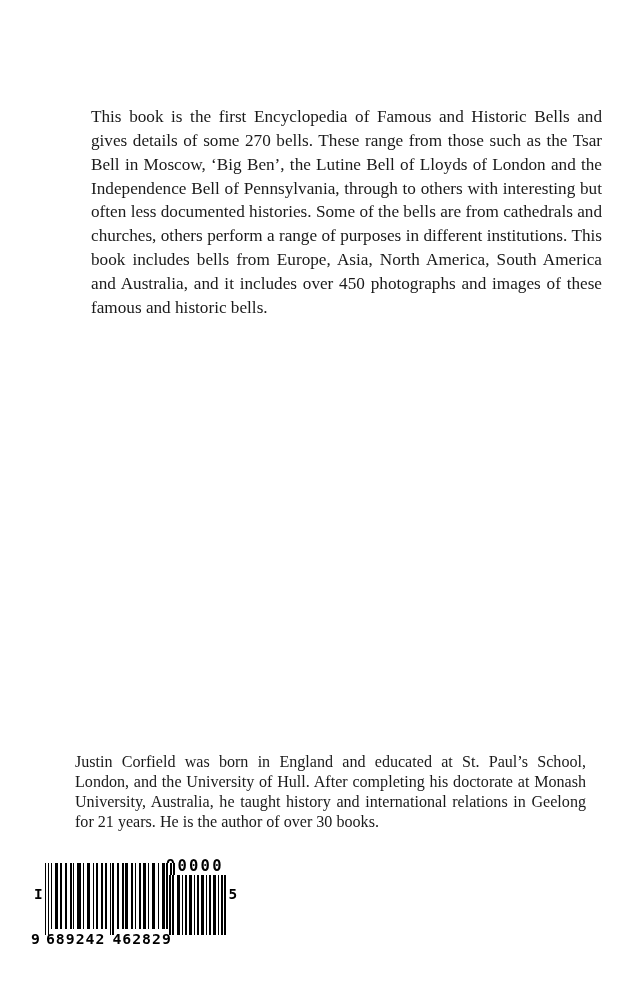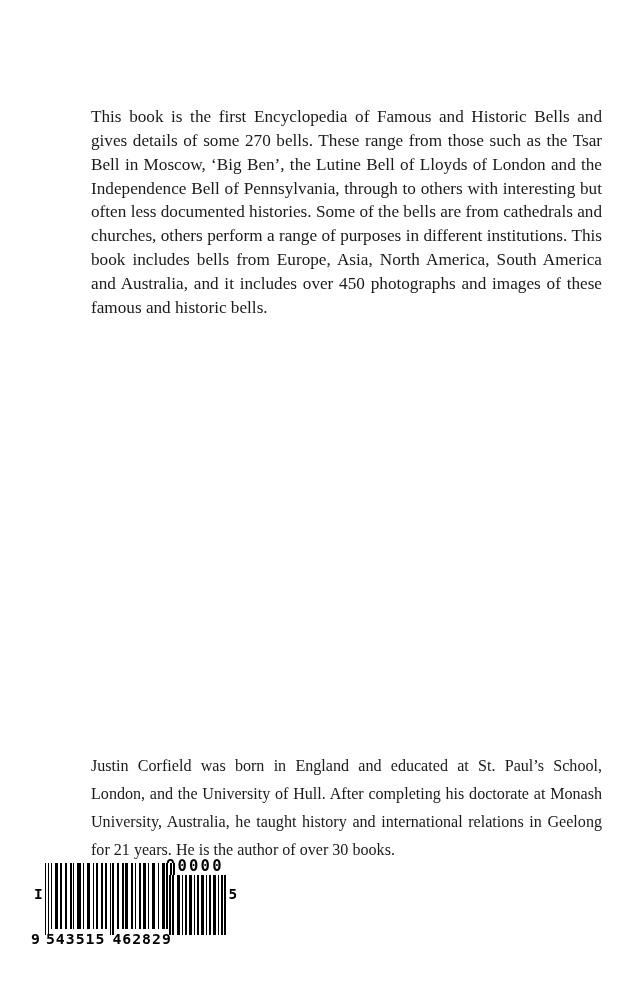--- a/index.html
+++ b/index.html
@@ -35,25 +35,25 @@
     line-height: 23.8px;
     text-align: justify;
     text-justify: inter-word;
     color: #1a1a1a;
     hyphens: none;
   }
 
   
   .author-bio {
     position: absolute;
-    left: 91px;
+    left: 75px;
     top: 736px;
     width: 511px;
     font-size: 16.1px;
-    line-height: 28px;
+    line-height: 20px;
     text-align: justify;
     text-justify: inter-word;
     color: #1a1a1a;
     hyphens: none;
   }
 
   
   .barcode-block {
     position: absolute;
     left: 24px;
@@ -195,18 +195,18 @@
           <rect x="41" y="0" width="1.5" height="60"></rect>
           <rect x="44.5" y="0" width="3" height="60"></rect>
           <rect x="49.5" y="0" width="1.5" height="60"></rect>
           <rect x="53" y="0" width="1.5" height="60"></rect>
           <rect x="56" y="0" width="1.5" height="60"></rect>
         </g>
       </svg>
     </div>
 
     <div class="ean-digits">
-      <span class="lead">9</span><span class="grp">543515</span><span class="gap"></span><span class="grp">462829</span>
+      <span class="lead">9</span><span class="grp">689242</span><span class="gap"></span><span class="grp">462829</span>
     </div>
 
   </div>
 
 </div>
 
 </body></html>

